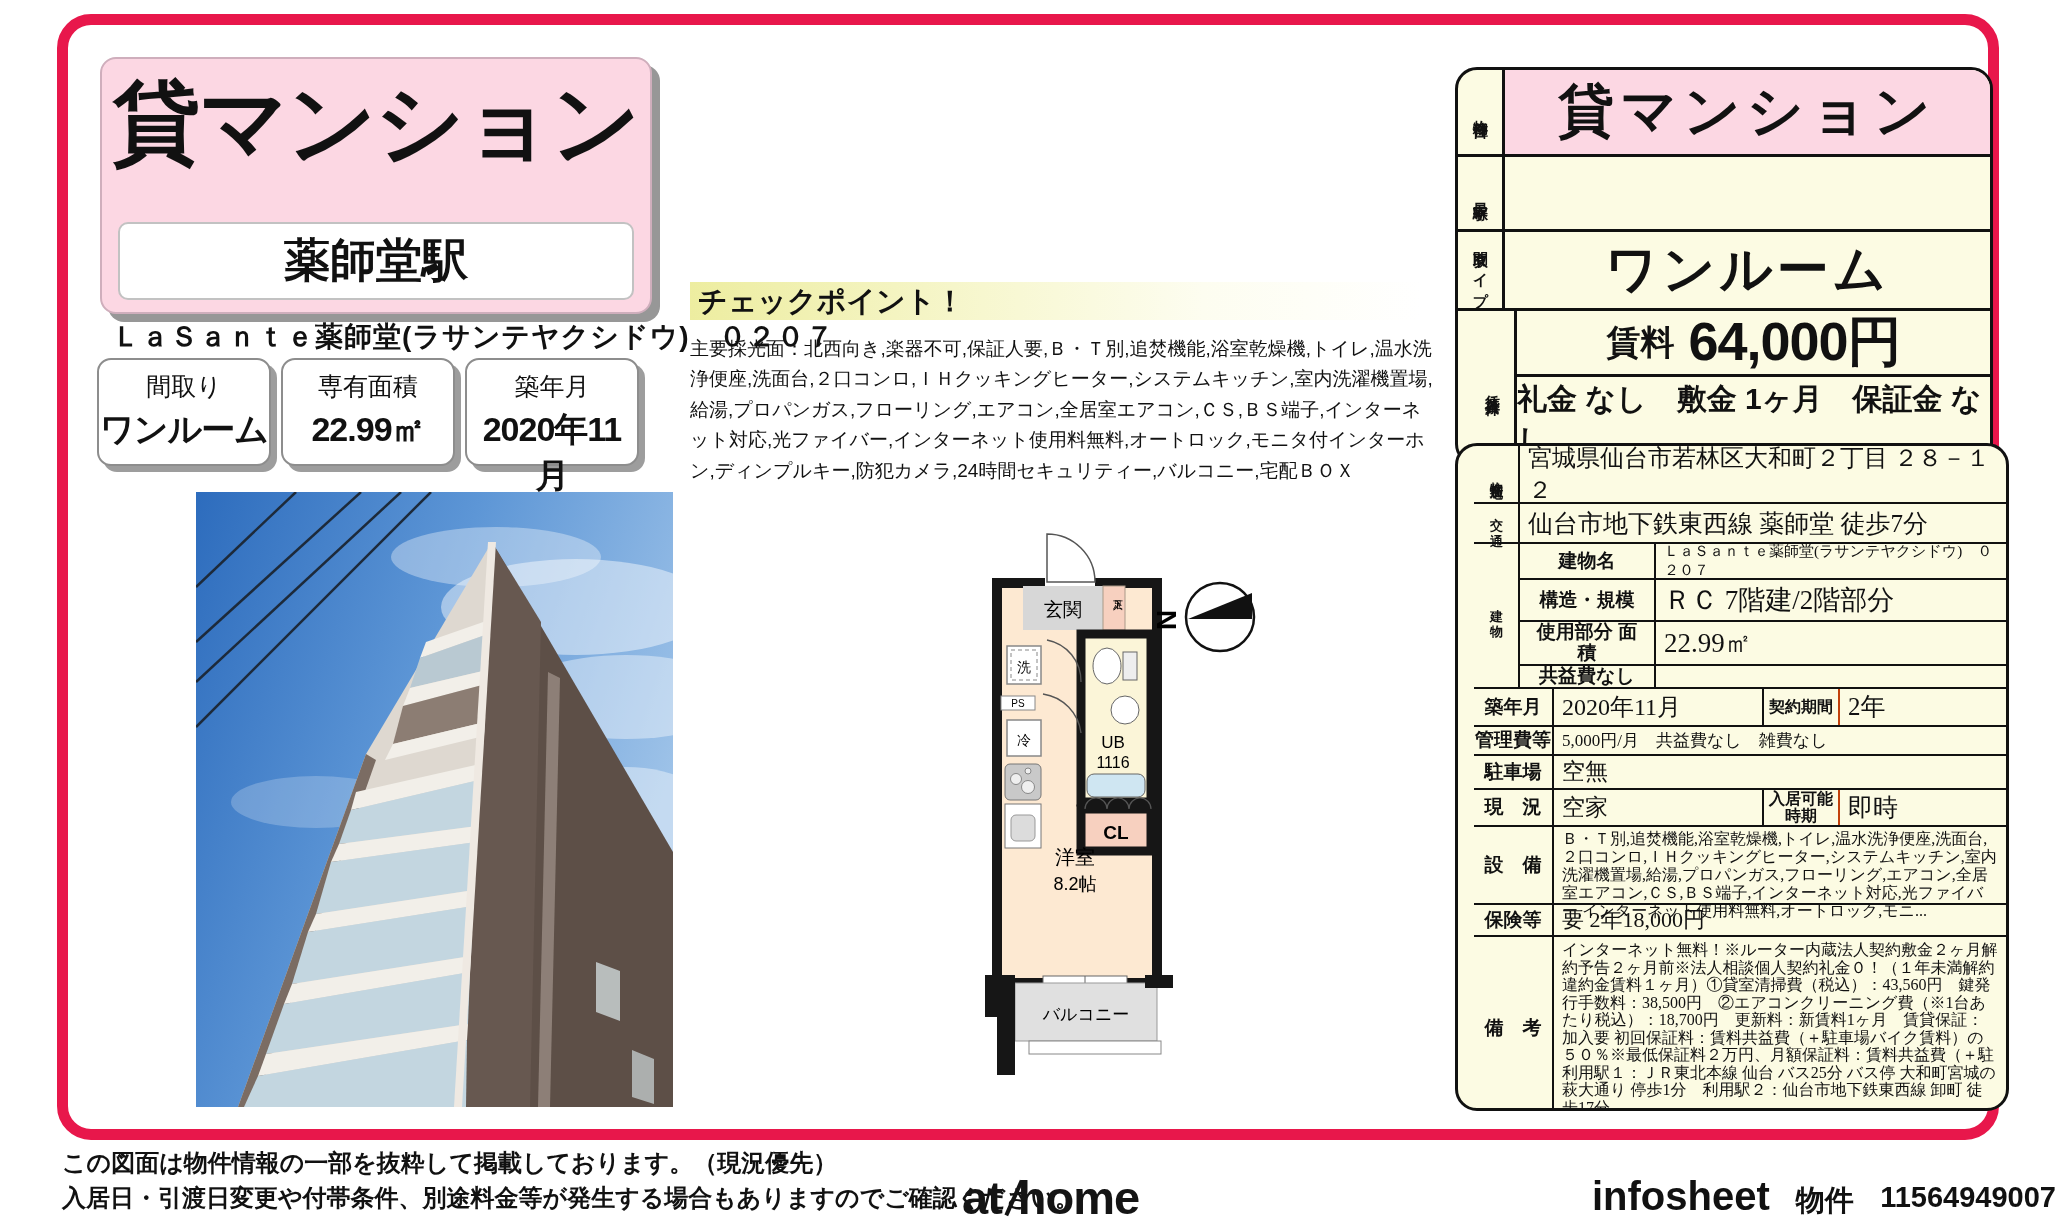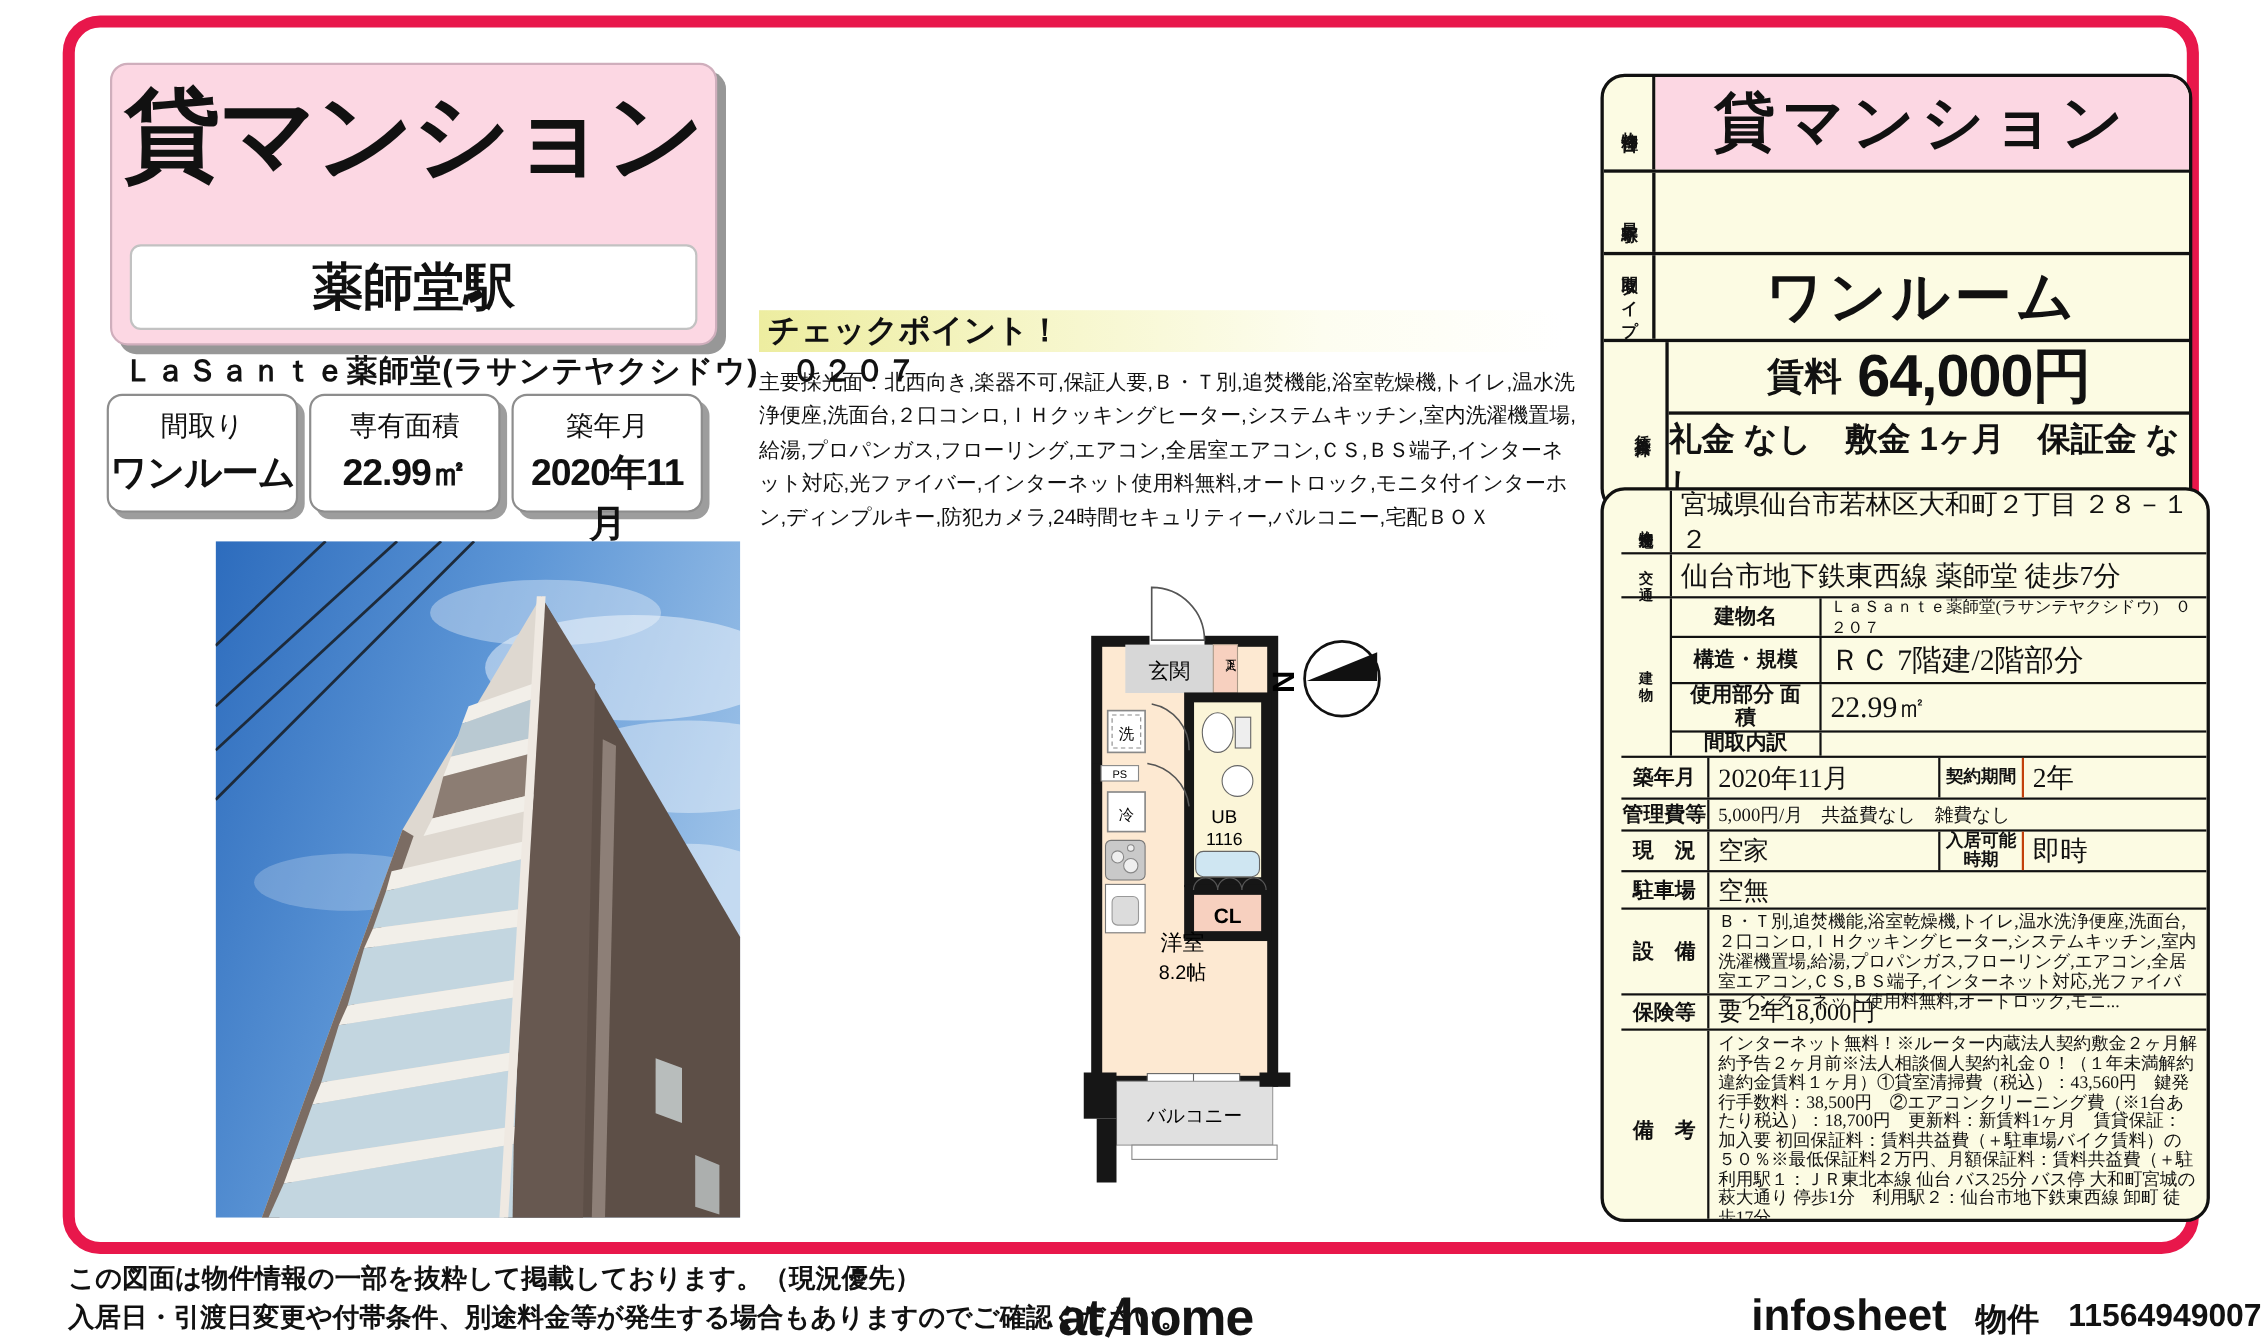--- a/index.html
+++ b/index.html
@@ -269,44 +269,44 @@
       </div>
       <div class="b-row rb-2">
         <div class="b-lab">構造・規模</div>
         <div class="dval">ＲＣ 7階建/2階部分</div>
       </div>
       <div class="b-row rb-3">
         <div class="b-lab">使用部分 面　積</div>
         <div class="dval">22.99㎡</div>
       </div>
       <div class="b-row rb-4">
-        <div class="b-lab">間取内訳</div>
+        <div class="b-lab">共益費なし</div>
         <div class="dval"></div>
       </div>
     </div>
   </div>
   <div class="drow r-built">
     <div class="dlab-h">築年月</div>
     <div class="dval">2020年11月</div>
     <div class="sub-lab">契約期間</div>
     <div class="sub-val">2年</div>
   </div>
   <div class="drow r-fees">
     <div class="dlab-h">管理費等</div>
     <div class="dval">5,000円/月　共益費なし　雑費なし</div>
   </div>
+  <div class="drow r-park">
+    <div class="dlab-h">駐車場</div>
+    <div class="dval">空無</div>
+  </div>
   <div class="drow r-stat">
     <div class="dlab-h">現　況</div>
     <div class="dval">空家</div>
     <div class="sub-lab">入居可能 時期</div>
     <div class="sub-val">即時</div>
-  </div>
-  <div class="drow r-park">
-    <div class="dlab-h">駐車場</div>
-    <div class="dval">空無</div>
   </div>
   <div class="drow r-equip">
     <div class="dlab-h">設　備</div>
     <div class="dval">Ｂ・Ｔ別,追焚機能,浴室乾燥機,トイレ,温水洗浄便座,洗面台,２口コンロ,ＩＨクッキングヒーター,システムキッチン,室内洗濯機置場,給湯,プロパンガス,フローリング,エアコン,全居室エアコン,ＣＳ,ＢＳ端子,インターネット対応,光ファイバー,インターネット使用料無料,オートロック,モニ...</div>
   </div>
   <div class="drow r-ins">
     <div class="dlab-h">保険等</div>
     <div class="dval">要 2年18,000円</div>
   </div>
   <div class="drow r-notes">

